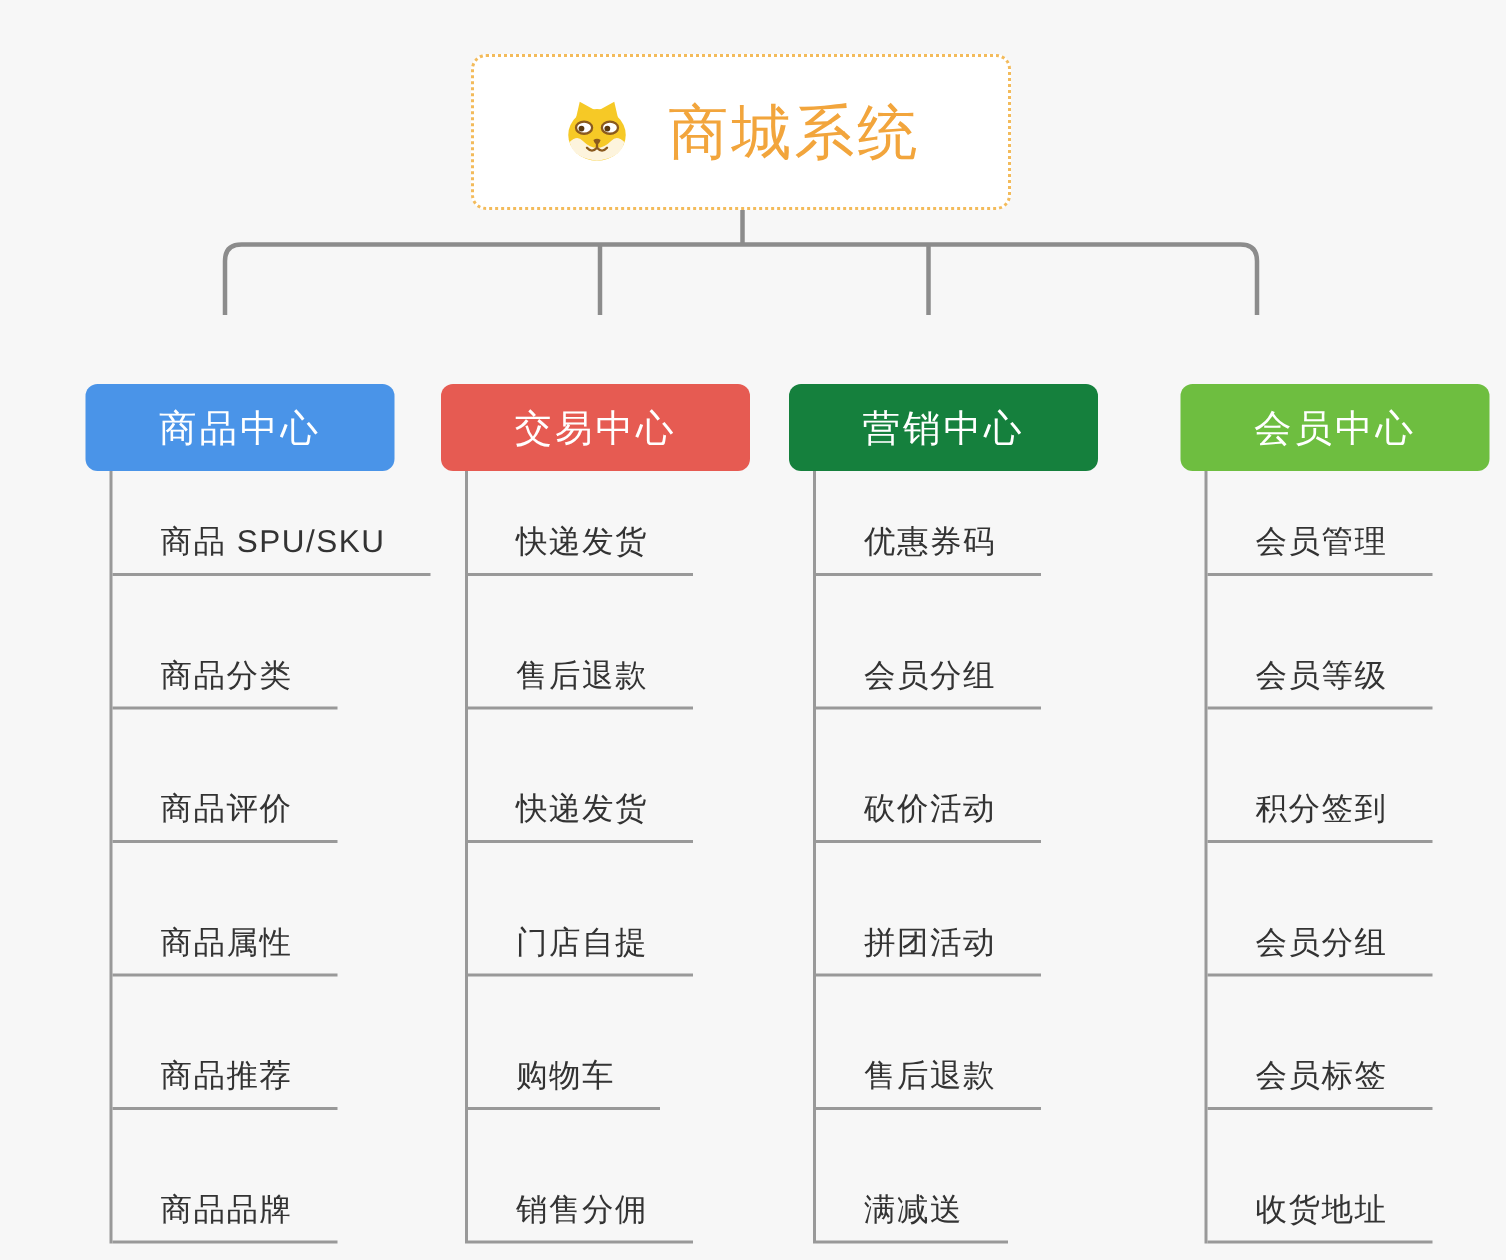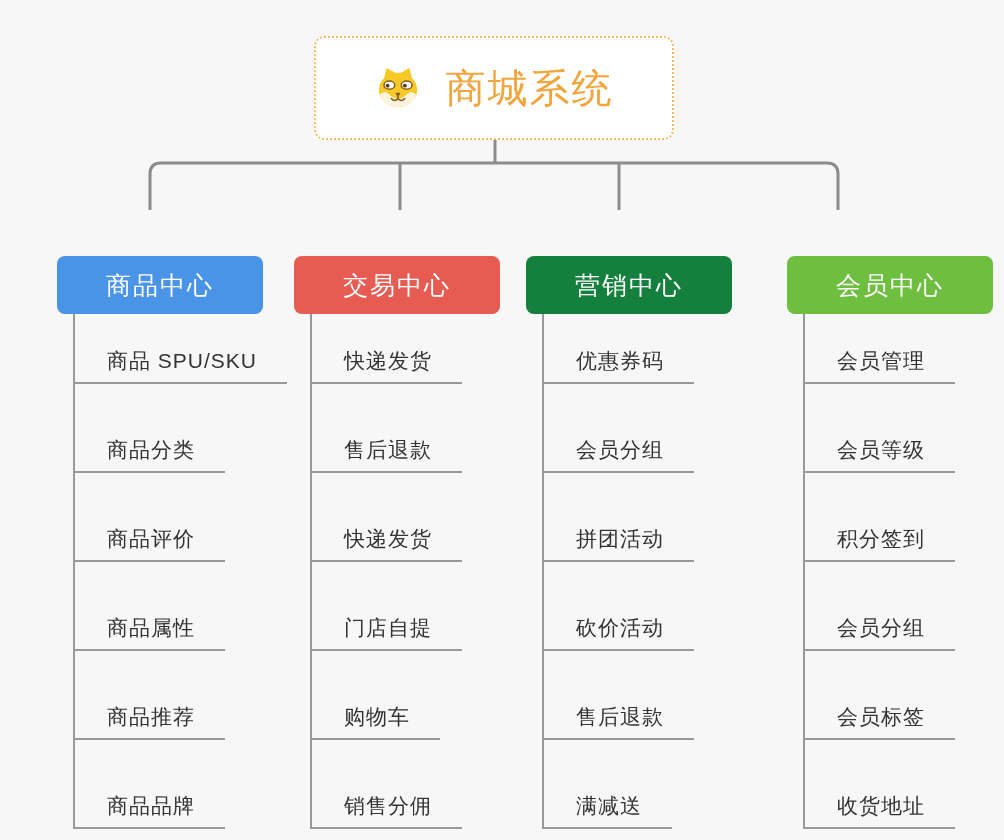--- a/index.html
+++ b/index.html
@@ -126,22 +126,22 @@
       <div class="leaf">购物车</div>
       <div class="leaf">销售分佣</div>
     </div>
   </div>
 
   <div class="branch branch-2">
     <div class="category-box" style="background: #15803d;">营销中心</div>
     <div class="leaves">
       <div class="leaf">优惠券码</div>
       <div class="leaf">会员分组</div>
+      <div class="leaf">砍价活动</div>
       <div class="leaf">拼团活动</div>
-      <div class="leaf">砍价活动</div>
       <div class="leaf">售后退款</div>
       <div class="leaf">满减送</div>
     </div>
   </div>
 
   <div class="branch branch-3">
     <div class="category-box" style="background: rgb(110, 190, 64);">会员中心</div>
     <div class="leaves">
       <div class="leaf">会员管理</div>
       <div class="leaf">会员等级</div>

